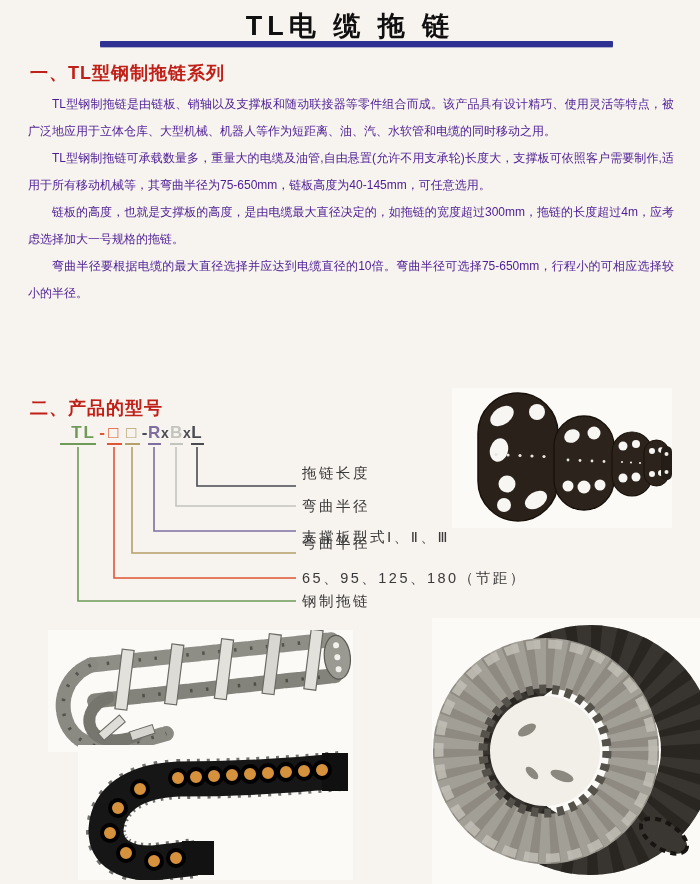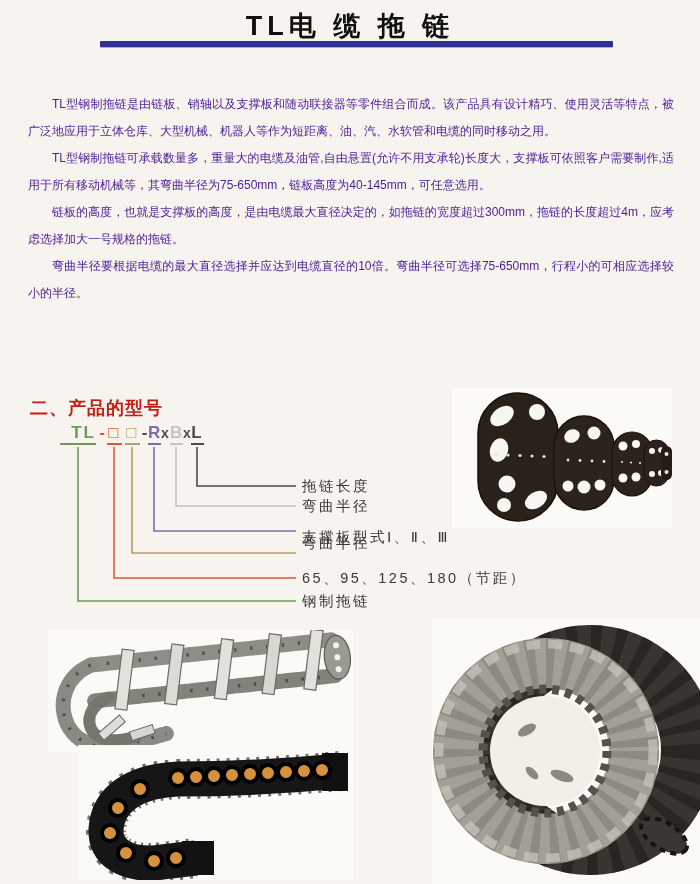--- a/index.html
+++ b/index.html
@@ -62,20 +62,21 @@
   .photo svg{display:block;}
 </style>
 </head>
 <body>
 
 <div class="page">
 
   <div class="title">TL电 缆 拖 链</div>
   <div class="accent-bar"></div>
 
+  <div class="sec-heading h1">一、TL型钢制拖链系列</div>
   <div class="bodytext">
     <p>TL型钢制拖链是由链板、销轴以及支撑板和随动联接器等零件组合而成。该产品具有设计精巧、使用灵活等特点，被广泛地应用于立体仓库、大型机械、机器人等作为短距离、油、汽、水软管和电缆的同时移动之用。</p>
     <p>TL型钢制拖链可承载数量多，重量大的电缆及油管,自由悬置(允许不用支承轮)长度大，支撑板可依照客户需要制作,适用于所有移动机械等，其弯曲半径为75-650mm，链板高度为40-145mm，可任意选用。</p>
     <p>链板的高度，也就是支撑板的高度，是由电缆最大直径决定的，如拖链的宽度超过300mm，拖链的长度超过4m，应考虑选择加大一号规格的拖链。</p>
     <p>弯曲半径要根据电缆的最大直径选择并应达到电缆直径的10倍。弯曲半径可选择75-650mm，行程小的可相应选择较小的半径。</p>
   </div>
 
   <div class="sec-heading h2">二、产品的型号</div>
 
   <div class="diagram">
@@ -92,21 +93,21 @@
 
     <svg class="diagram-lines" width="430" height="166" viewBox="0 0 430 166">
       <polyline points="137,0 137,39 236,39" fill="none" stroke-width="1.6" style="stroke: rgb(74, 74, 82);"></polyline>
       <polyline points="116,0 116,59 236,59" fill="none" stroke-width="1.6" style="stroke: rgb(196, 196, 190);"></polyline>
       <polyline points="94,0 94,84 236,84" fill="none" stroke-width="1.6" style="stroke: rgb(126, 111, 160);"></polyline>
       <polyline points="72,0 72,106 236,106" fill="none" stroke-width="1.6" style="stroke: rgb(181, 160, 106);"></polyline>
       <polyline points="54,0 54,131 236,131" fill="none" stroke-width="1.6" style="stroke: rgb(224, 85, 53);"></polyline>
       <polyline points="18,0 18,154 236,154" fill="none" stroke-width="1.6" style="stroke: rgb(111, 154, 88);"></polyline>
     </svg>
 
-    <span class="diag-label" style="top:53px">拖链长度</span>
+    <span class="diag-label" style="top:40px">拖链长度</span>
     <span class="diag-label" style="top:73px">弯曲半径</span>
     <span class="diag-label" style="top:110px">弯曲半径</span>
     <span class="diag-label" style="top:104px">支撑板型式Ⅰ、Ⅱ、Ⅲ</span>
     <span class="diag-label" style="top:145px">65、95、125、180（节距）</span>
     <span class="diag-label" style="top:168px">钢制拖链</span>
   </div>
 
   <div class="photo" style="left:452px;top:388px;">
     <svg width="220" height="140" viewBox="0 0 220 140">
       <rect x="0" y="0" width="220" height="140" fill="#fbfaf7"></rect>

